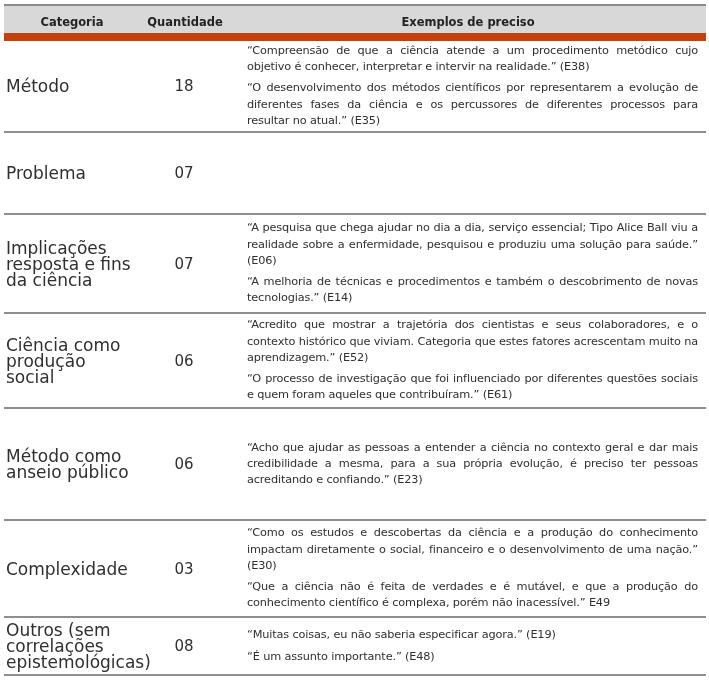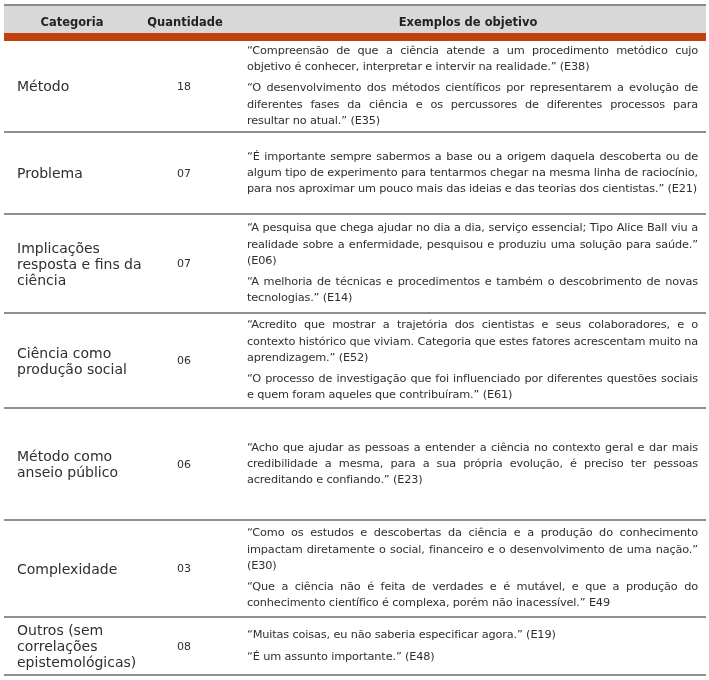--- a/index.html
+++ b/index.html
@@ -7,55 +7,52 @@
          font-family: "DejaVu Sans", sans-serif; color: #2a2a2a; }
   .table { position: absolute; left: 4px; top: 4px; width: 702px; }
   .hdr { position: relative; height: 37px; background: #d8d8d8;
          border-top: 2px solid #8a8a8a; border-bottom: 8px solid #c2410c; box-sizing: border-box; }
   .hdr .h { position: absolute; top: 0; height: 33px; line-height: 33px;
             font-weight: bold; font-size: 11.5px; color: #222; text-align: center; }
   .h-cat { left: 0; width: 136px; }
   .h-qty { left: 136px; width: 90px; }
   .h-ex  { left: 226px; width: 476px; }
   .row { position: relative; border-bottom: 2px solid #8e8e8e; box-sizing: border-box; }
-  .cell-cat { position: absolute; left: 13px; top: 0; bottom: 0; width: 130px;
-              display: flex; align-items: center; font-size: 14px; line-height: 16px; color: #2f2f2f; }
+  .cell-cat { position: absolute; left: 2px; top: 0; bottom: 0; width: 130px;
+              display: flex; align-items: center; font-size: 17px; line-height: 16px; color: #2f2f2f; }
   .cell-qty { position: absolute; left: 150px; width: 60px; top: 0; bottom: 0;
-              display: flex; align-items: center; justify-content: center; font-size: 11px; color: #2f2f2f; }
+              display: flex; align-items: center; justify-content: center; font-size: 15px; color: #2f2f2f; }
   .cell-ex { position: absolute; left: 243px; right: 8px; top: 0; bottom: 0;
              display: flex; flex-direction: column; justify-content: center; }
   .quote { font-size: 11.3px; line-height: 16.3px; text-align: justify; color: #2f2f2f;
            letter-spacing: -0.15px; }
   .quote + .quote { margin-top: 5px; }
 </style>
 </head>
 <body>
 
 <div class="table">
   <div class="hdr">
     <div class="h h-cat">Categoria</div>
     <div class="h h-qty">Quantidade</div>
-    <div class="h h-ex">Exemplos de objetivo</div>
+    <div class="h h-ex">Exemplos de preciso</div>
   </div>
 
   <div class="row" style="height:92px">
     <div class="cell-cat">Método</div>
     <div class="cell-qty">18</div>
     <div class="cell-ex">
       <div class="quote">“Compreensão de que a ciência atende a um procedimento metódico cujo objetivo é conhecer, interpretar e intervir na realidade.” (E38)</div>
       <div class="quote">“O desenvolvimento dos métodos científicos por representarem a evolução de diferentes fases da ciência e os percussores de diferentes processos para resultar no atual.” (E35)</div>
     </div>
   </div>
 
   <div class="row" style="height:82px">
     <div class="cell-cat">Problema</div>
     <div class="cell-qty">07</div>
-    <div class="cell-ex">
-      <div class="quote">“É importante sempre sabermos a base ou a origem daquela descoberta ou de algum tipo de experimento para tentarmos chegar na mesma linha de raciocínio, para nos aproximar um pouco mais das ideias e das teorias dos cientistas.” (E21)</div>
-    </div>
   </div>
 
   <div class="row" style="height:99px">
     <div class="cell-cat">Implicações resposta e fins da ciência</div>
     <div class="cell-qty">07</div>
     <div class="cell-ex">
       <div class="quote">“A pesquisa que chega ajudar no dia a dia, serviço essencial; Tipo Alice Ball viu a realidade sobre a enfermidade, pesquisou e produziu uma solução para saúde.” (E06)</div>
       <div class="quote">“A melhoria de técnicas e procedimentos e também o descobrimento de novas tecnologias.” (E14)</div>
     </div>
   </div>

